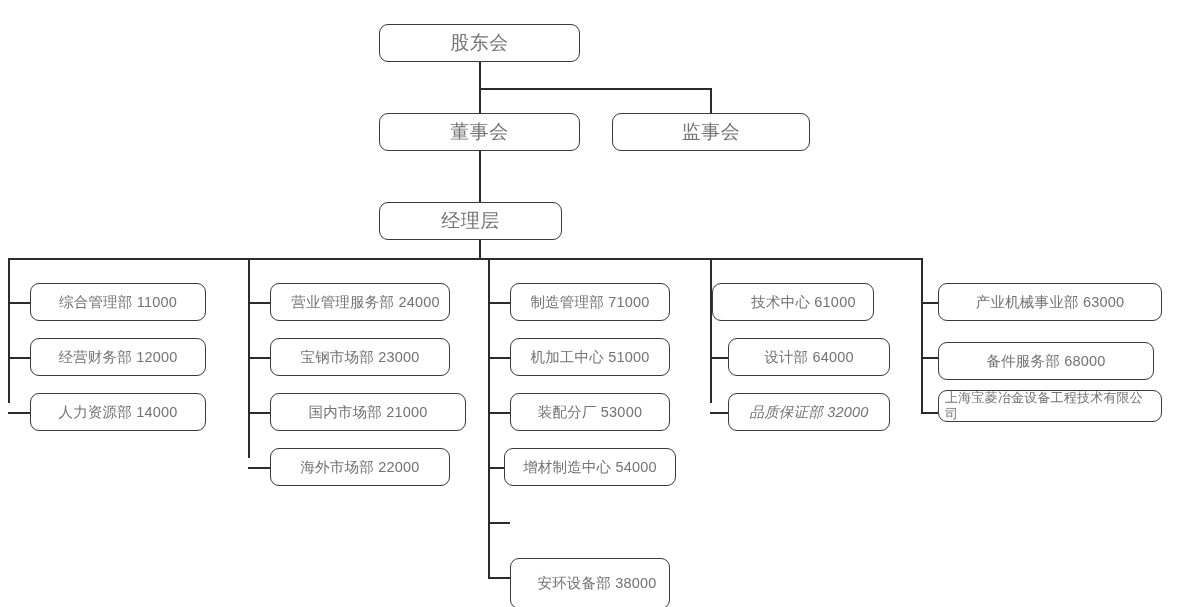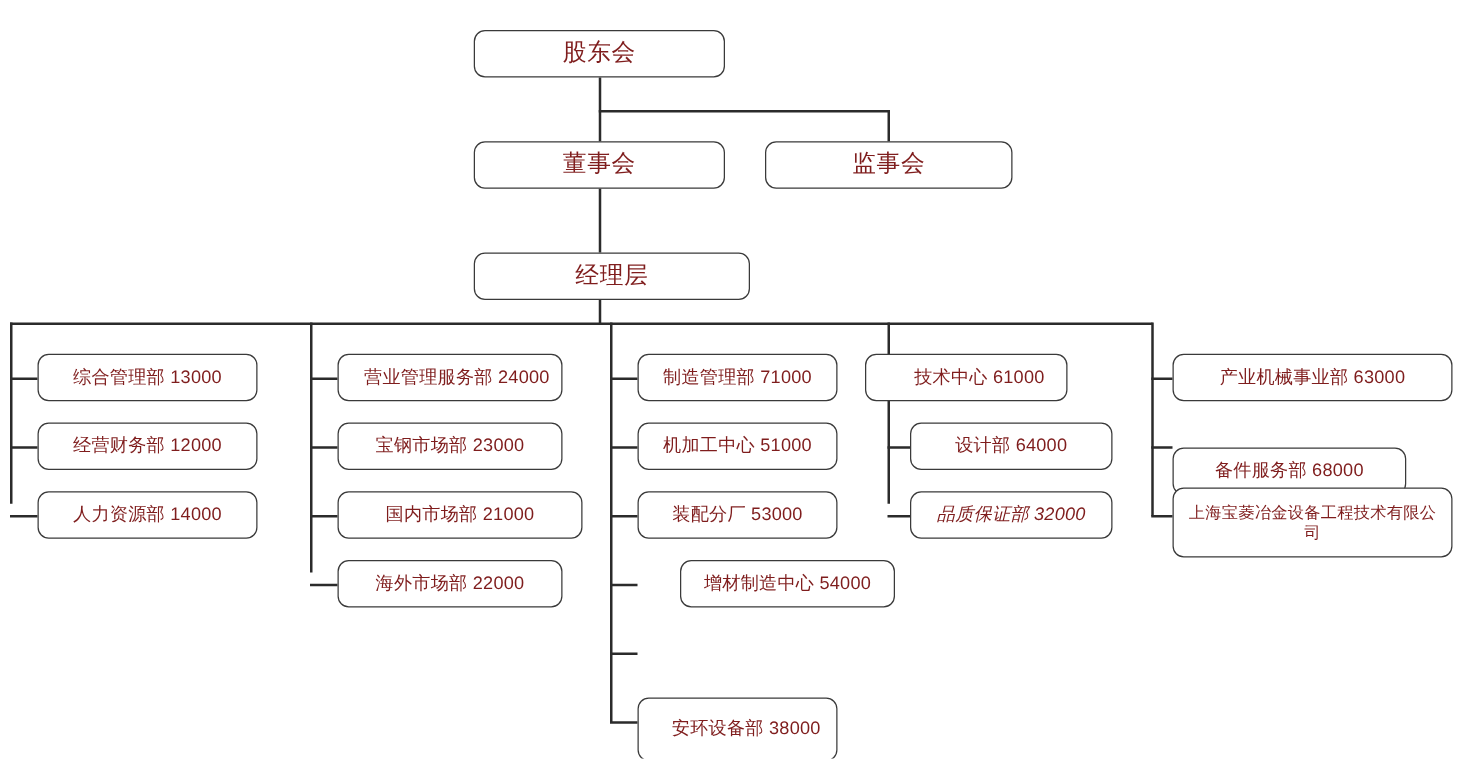--- a/index.html
+++ b/index.html
@@ -22,24 +22,23 @@
   
   .node {
     position: absolute;
     box-sizing: border-box;
     border: 1.4px solid #3a3a3a;
     border-radius: 9px;
     background: #ffffff;
     display: flex;
     align-items: center;
     justify-content: center;
-    text-align: center;
     line-height: 1.15;
     padding: 2px 6px;
-    color: #7f1d1d;
+    color: #737373;
   }
   .node-top {
     font-size: 19px;
     letter-spacing: 0.5px;
   }
   .node-leaf {
     font-size: 14.5px;
     letter-spacing: 0.2px;
   }
   .node-leaf.two-line {
@@ -64,21 +63,21 @@
   </div>
 
   <div class="node node-top" style="left:379px; top:113px; width:201px; height:38px;">
     <span>董事会</span>
   </div>
 
   <div class="node node-top" style="left:612px; top:113px; width:198px; height:38px;">
     <span>监事会</span>
   </div>
 
-  <div class="node node-top" style="left:379px; top:202px; width:221px; height:38px;">
+  <div class="node node-top" style="left:379px; top:202px; width:183px; height:38px;">
     <span>经理层</span>
   </div>
 
   <div class="conn conn-v" style="left:479px; top:62px; height:51px;"></div>
 
   <div class="conn conn-h" style="left:479px; top:88px; width:232px;"></div>
 
   <div class="conn conn-v" style="left:710px; top:88px; height:25px;"></div>
 
   <div class="conn conn-v" style="left:479px; top:151px; height:51px;"></div>
@@ -86,21 +85,21 @@
   <div class="conn conn-v" style="left:479px; top:240px; height:19px;"></div>
 
   <div class="conn conn-h" style="left:8px; top:258px; width:914px;"></div>
 
   <div class="conn conn-v" style="left:8px; top:258px; height:145px;"></div>
   <div class="conn conn-h" style="left:8px; top:302px; width:22px;"></div>
   <div class="conn conn-h" style="left:8px; top:357px; width:22px;"></div>
   <div class="conn conn-h" style="left:8px; top:412px; width:22px;"></div>
 
   <div class="node node-leaf" style="left:30px; top:283px; width:176px; height:38px;">
-    <span>综合管理部 13000</span>
+    <span>综合管理部 11000</span>
   </div>
   <div class="node node-leaf" style="left:30px; top:338px; width:176px; height:38px;">
     <span>经营财务部 12000</span>
   </div>
   <div class="node node-leaf" style="left:30px; top:393px; width:176px; height:38px;">
     <span>人力资源部 14000</span>
   </div>
 
   <div class="conn conn-v" style="left:248px; top:258px; height:200px;"></div>
   <div class="conn conn-h" style="left:248px; top:302px; width:22px;"></div>
@@ -131,50 +130,50 @@
 
   <div class="node node-leaf" style="left:510px; top:283px; width:160px; height:38px;">
     <span>制造管理部 71000</span>
   </div>
   <div class="node node-leaf" style="left:510px; top:338px; width:160px; height:38px;">
     <span>机加工中心 51000</span>
   </div>
   <div class="node node-leaf" style="left:510px; top:393px; width:160px; height:38px;">
     <span>装配分厂 53000</span>
   </div>
-  <div class="node node-leaf" style="left:504px; top:448px; width:172px; height:38px;margin-left:40px;">
+  <div class="node node-leaf" style="left:504px; top:448px; width:172px; height:38px;">
     <span>增材制造中心 54000</span>
   </div>
   <div class="node node-leaf" style="left:510px; top:558px; width:160px; height:51px;padding-left:20px;">
     <span>安环设备部 38000</span>
   </div>
 
   <div class="conn conn-v" style="left:710px; top:258px; height:145px;"></div>
   <div class="conn conn-h" style="left:710px; top:302px; width:18px;"></div>
   <div class="conn conn-h" style="left:710px; top:357px; width:18px;"></div>
   <div class="conn conn-h" style="left:710px; top:412px; width:18px;"></div>
 
-  <div class="node node-leaf" style="left:692px; top:283px; width:162px; height:38px;padding-left:27px;">
+  <div class="node node-leaf" style="left:712px; top:283px; width:162px; height:38px;padding-left:27px;">
     <span>技术中心 61000</span>
   </div>
   <div class="node node-leaf" style="left:728px; top:338px; width:162px; height:38px;">
     <span>设计部 64000</span>
   </div>
   <div class="node node-leaf" style="left:728px; top:393px; width:162px; height:38px;font-style:italic;">
     <span>品质保证部 32000</span>
   </div>
 
   <div class="conn conn-v" style="left:921px; top:258px; height:155px;"></div>
   <div class="conn conn-h" style="left:921px; top:302px; width:17px;"></div>
   <div class="conn conn-h" style="left:921px; top:357px; width:17px;"></div>
   <div class="conn conn-h" style="left:921px; top:412px; width:17px;"></div>
 
   <div class="node node-leaf" style="left:938px; top:283px; width:224px; height:38px;">
     <span>产业机械事业部 63000</span>
   </div>
-  <div class="node node-leaf" style="left:938px; top:358px; width:187px; height:38px;">
+  <div class="node node-leaf" style="left:938px; top:342px; width:216px; height:38px;">
     <span>备件服务部 68000</span>
   </div>
-  <div class="node node-leaf two-line" style="left:938px; top:390px; width:224px; height:56px;">
+  <div class="node node-leaf two-line" style="left:938px; top:390px; width:224px; height:32px;">
     <span>上海宝菱冶金设备工程技术有限公司</span>
   </div>
 
 </div>
 
 </body></html>

